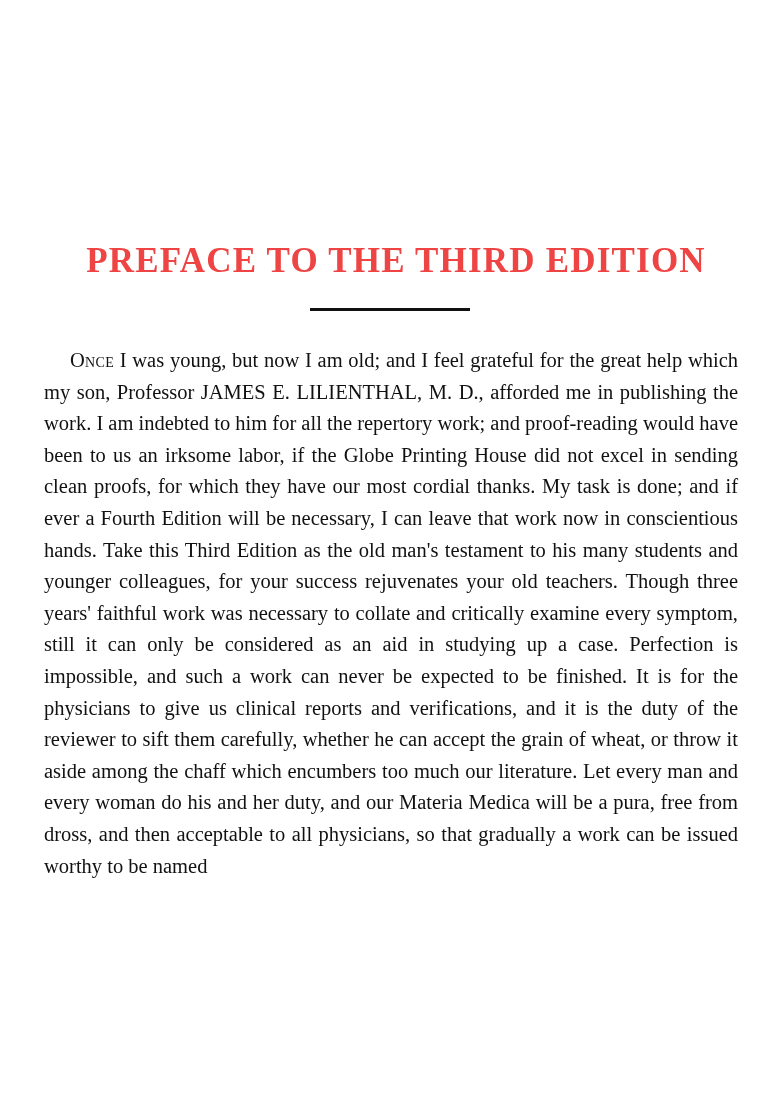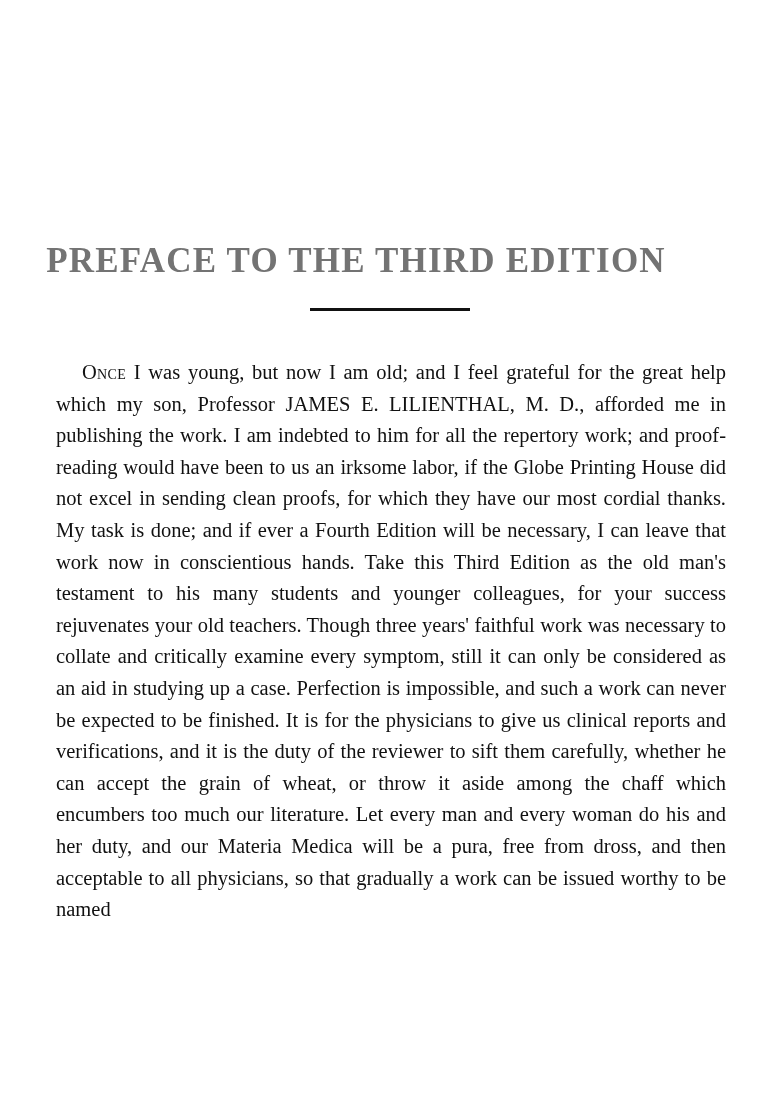--- a/index.html
+++ b/index.html
@@ -23,40 +23,41 @@
   .title {
     position: absolute;
     top: 218px;
     left: 0;
     width: 712px;
     text-align: center;
     font-family: "Liberation Serif", serif;
     font-weight: bold;
     font-size: 35px;
     letter-spacing: 1.2px;
-    color: #737373;
+    color: #ef4444;
     white-space: nowrap;
+    padding-left: 40px;
   }
   .rule {
     position: absolute;
     top: 308px;
     left: 50%;
     transform: translateX(-50%);
     width: 160px;
     height: 3px;
     background: #111111;
   }
   .body-block {
     position: absolute;
     top: 345px;
     left: 44px;
     width: 694px;
   }
   .para {
-    margin: 12px;
+    margin: 0;
     font-size: 20.5px;
     line-height: 31.6px;
     text-align: justify;
     text-justify: inter-word;
     color: #111111;
     font-family: "Liberation Serif", serif;
   }
   .para .smallcaps {
     font-variant: small-caps;
     font-size: 20.5px;

